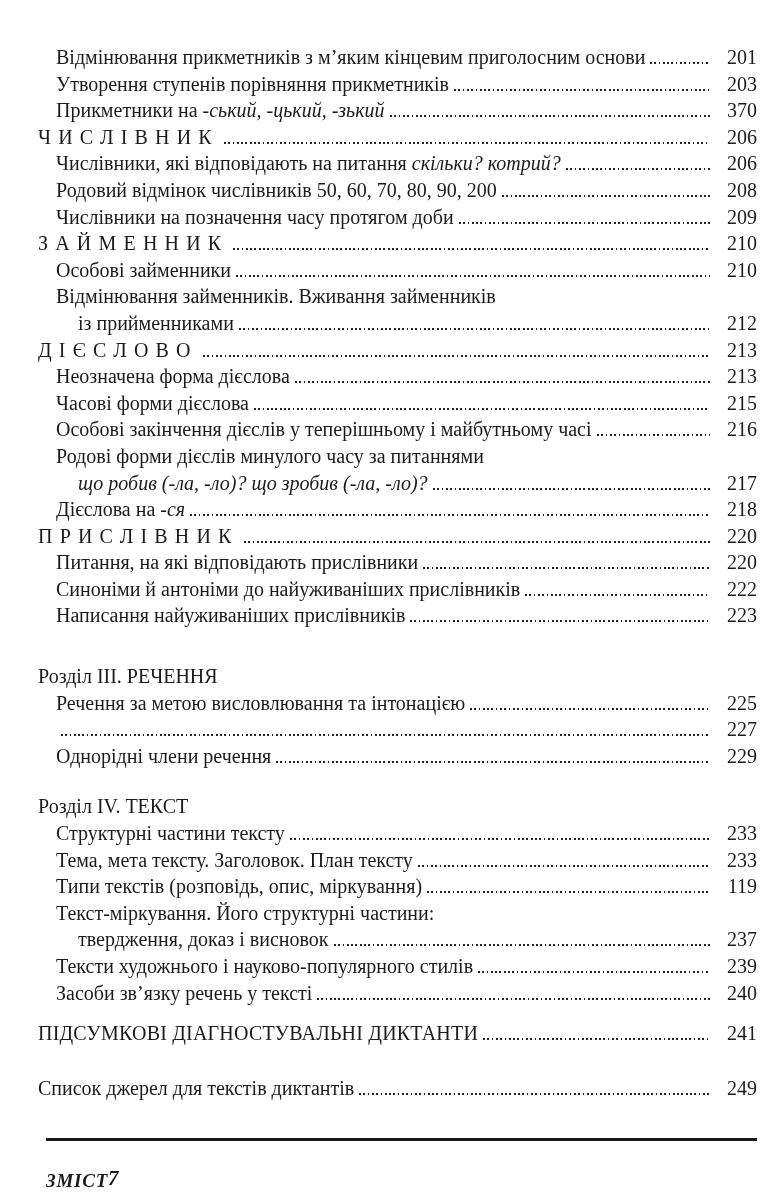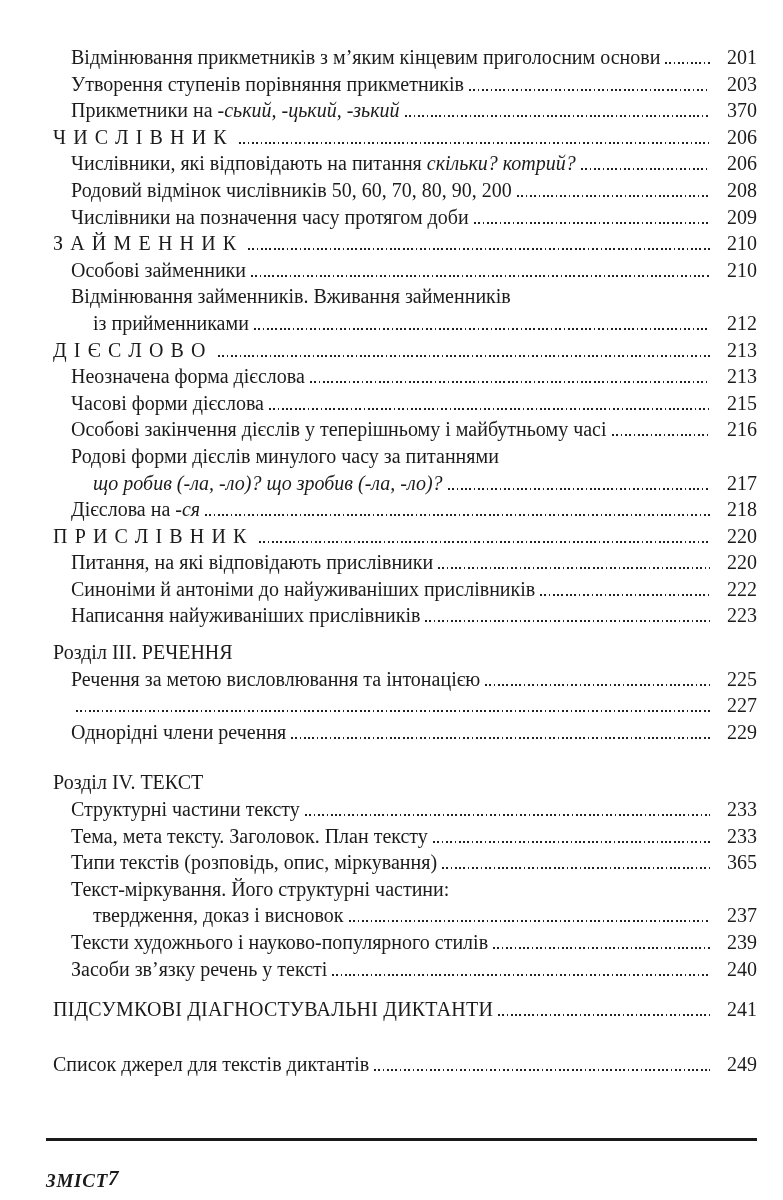--- a/index.html
+++ b/index.html
@@ -8,24 +8,24 @@
     background: #ffffff;
     color: #1b1b1b;
     font-family: "Liberation Serif", "DejaVu Serif", serif;
     position: relative;
     overflow: hidden;
   }
   .page { position: absolute; inset: 0; }
 
   .toc {
     position: absolute;
-    left: 53px; right: 26px; top: 44px;
+    left: 38px; right: 26px; top: 44px;
   }
   .toc-section { display: block; }
-  .toc-section:nth-of-type(2) { margin-top: 10px; }
+  .toc-section:nth-of-type(2) { margin-top: 34px; }
   .toc-section:nth-of-type(3) { margin-top: 24px; }
   .toc-section:nth-of-type(4) { margin-top: 14px; }
   .toc-section:nth-of-type(5) { margin-top: 28px; }
 
   .row {
     display: flex;
     align-items: baseline;
     height: 26.6px;
     font-size: 20px;
     line-height: 26.6px;
@@ -215,21 +215,21 @@
           <span class="pagenum">233</span>
         </div>
         <div class="row item ind1">
           <span class="title"><span>Тема, мета тексту. Заголовок. План тексту</span></span>
           <span class="dots"></span>
           <span class="pagenum">233</span>
         </div>
         <div class="row item ind1">
           <span class="title"><span>Типи текстів (розповідь, опис, міркування)</span></span>
           <span class="dots"></span>
-          <span class="pagenum">365</span>
+          <span class="pagenum">119</span>
         </div>
         <div class="row item ind1">
           <span class="title"><span>Текст-міркування. Його структурні частини:</span></span>
         </div>
         <div class="row item ind2">
           <span class="title"><span>твердження, доказ і висновок</span></span>
           <span class="dots"></span>
           <span class="pagenum">237</span>
         </div>
         <div class="row item ind1">

